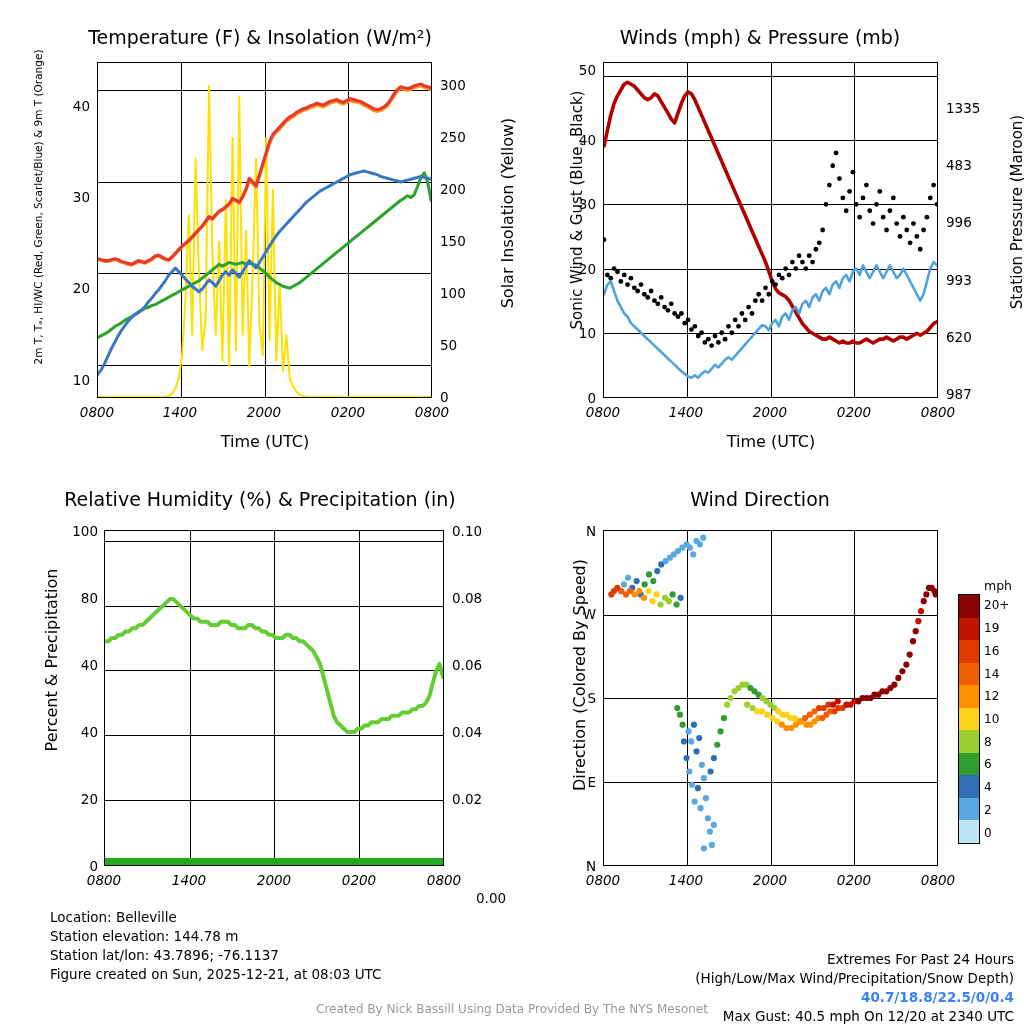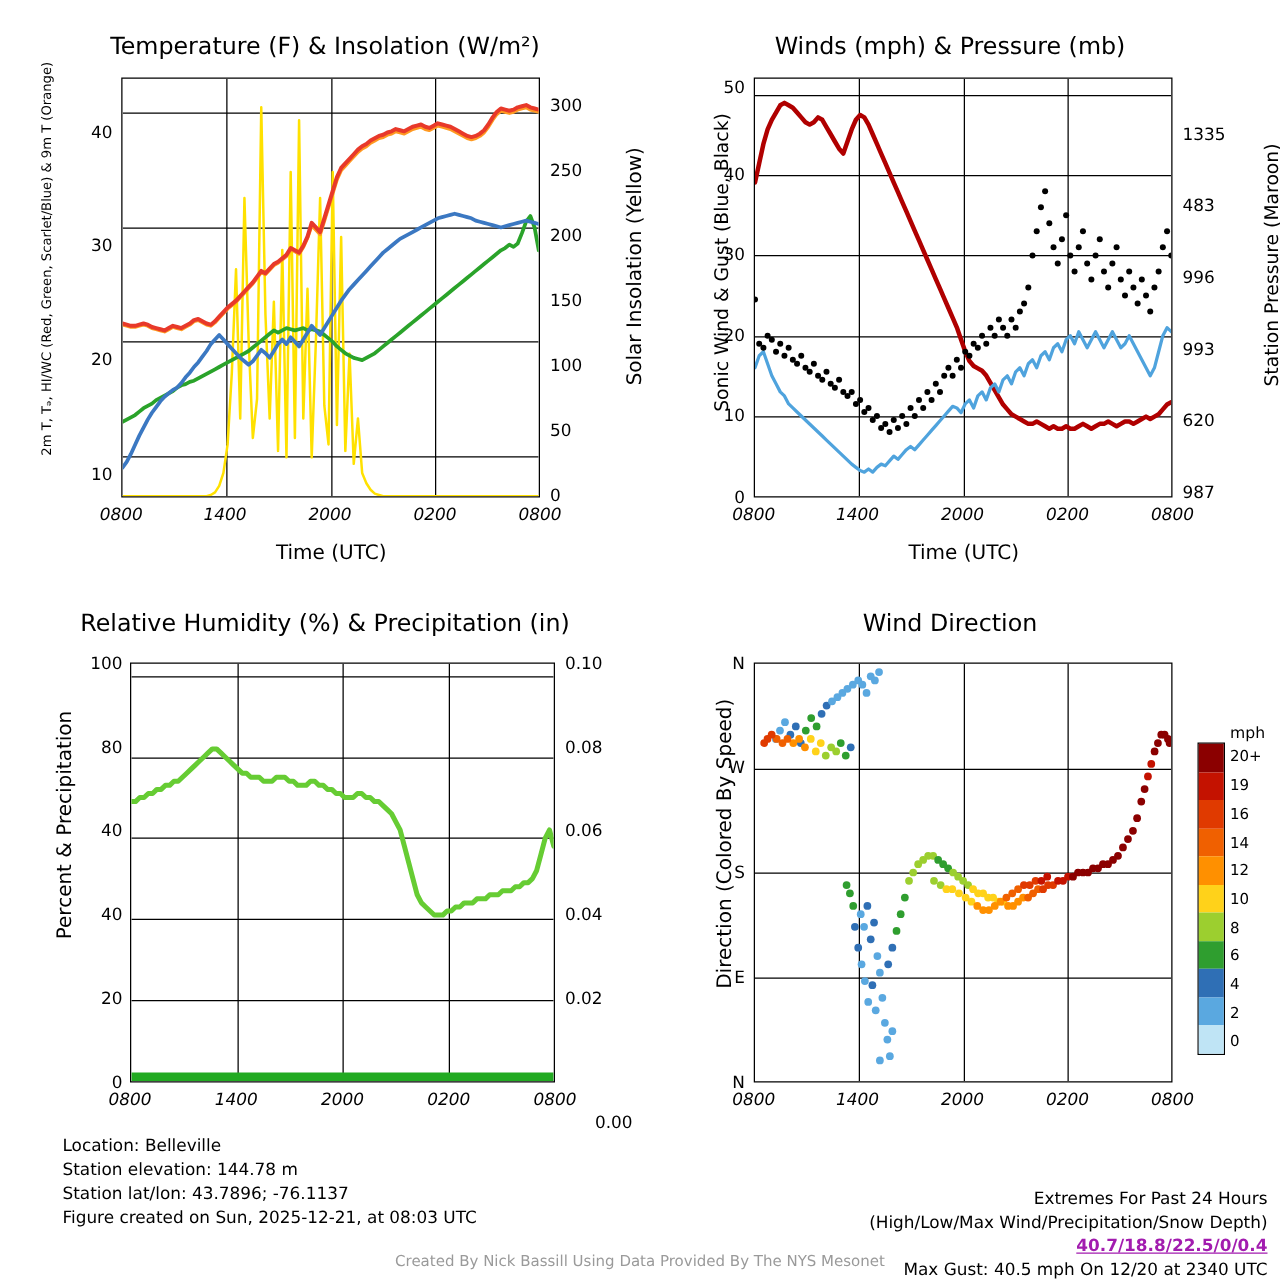--- a/index.html
+++ b/index.html
@@ -71,23 +71,22 @@
   }
   .footer-right {
     position: absolute;
     right: 10px;
     top: 950px;
     font-size: 13.5px;
     line-height: 19px;
     text-align: right;
   }
   .footer-right .red {
-    color: #a21caf;
+    color: #3b82f6;
     font-weight: bold;
-    text-decoration: underline;
   }
   .credit {
     position: absolute;
     left: 0;
     right: 0;
     top: 1002px;
     text-align: center;
     font-size: 12px;
     color: #9a9a9a;
   }

